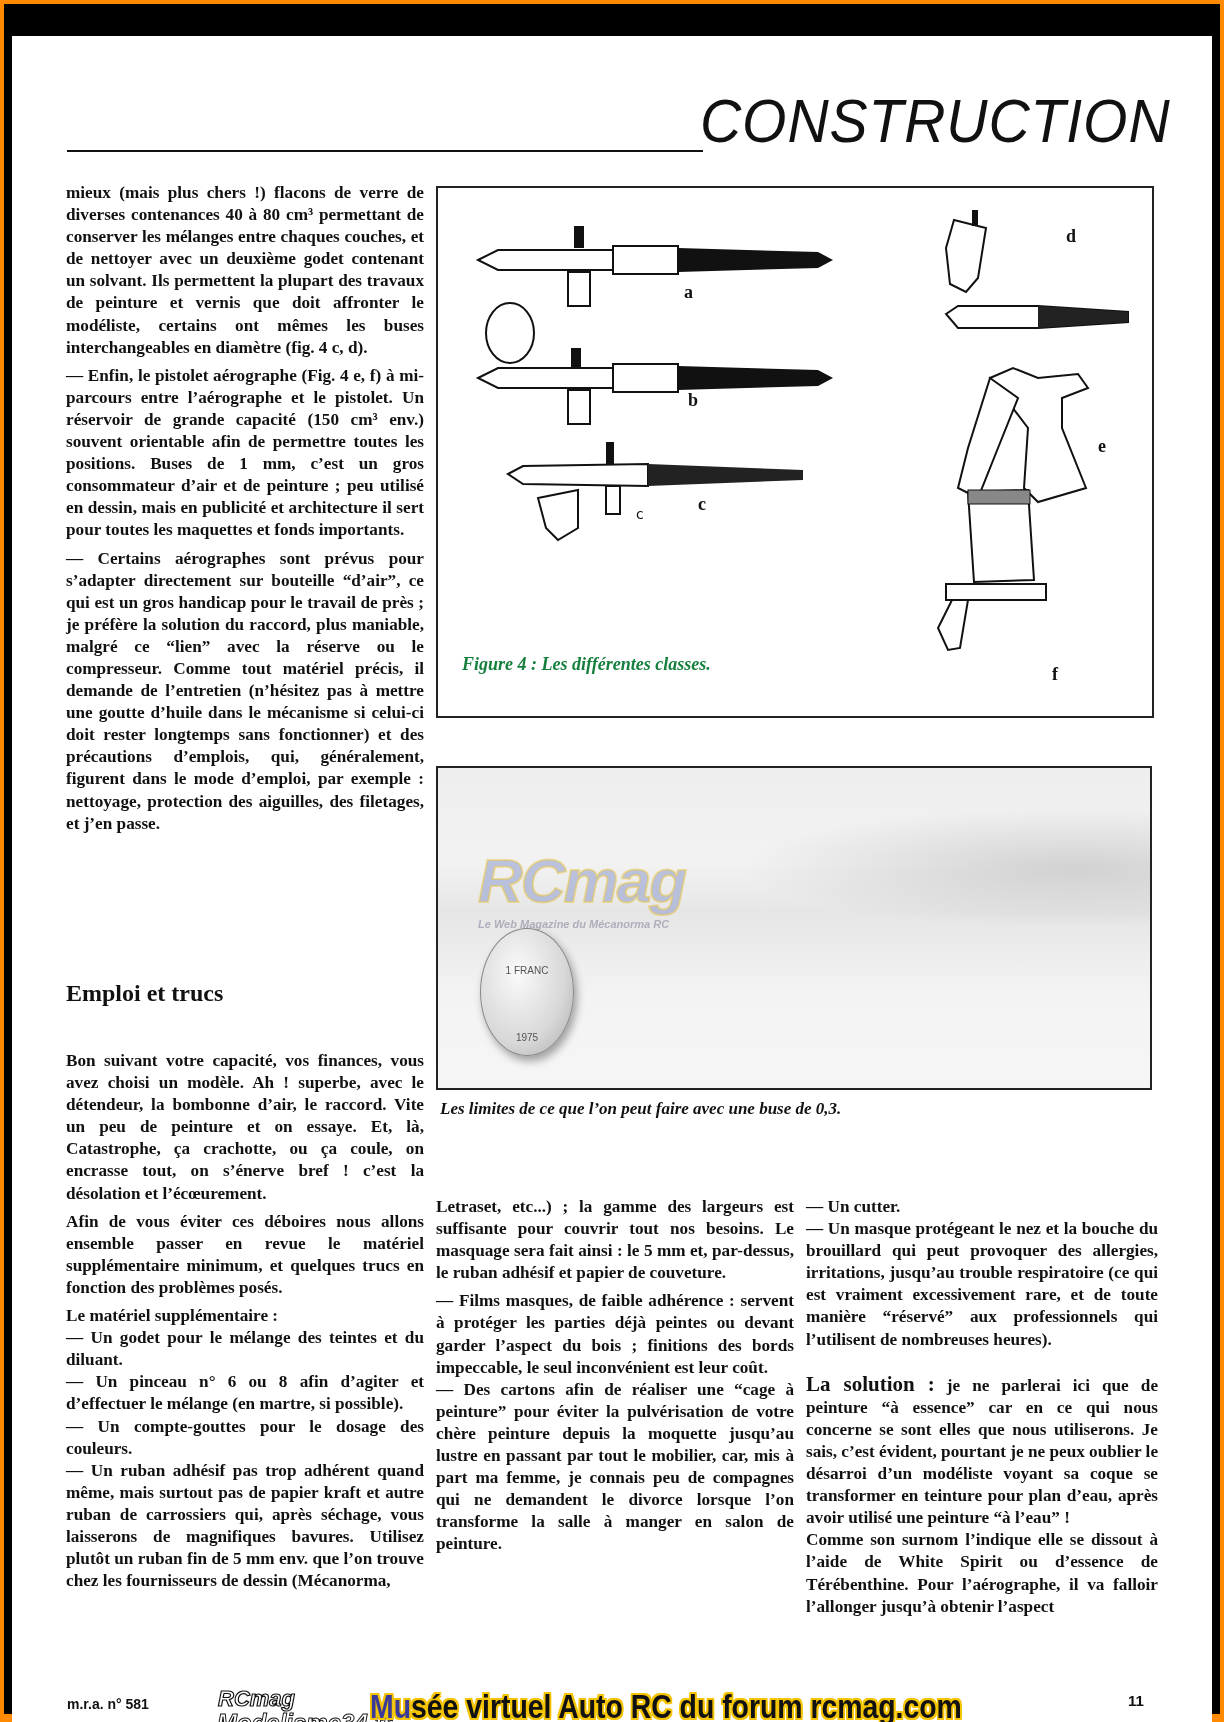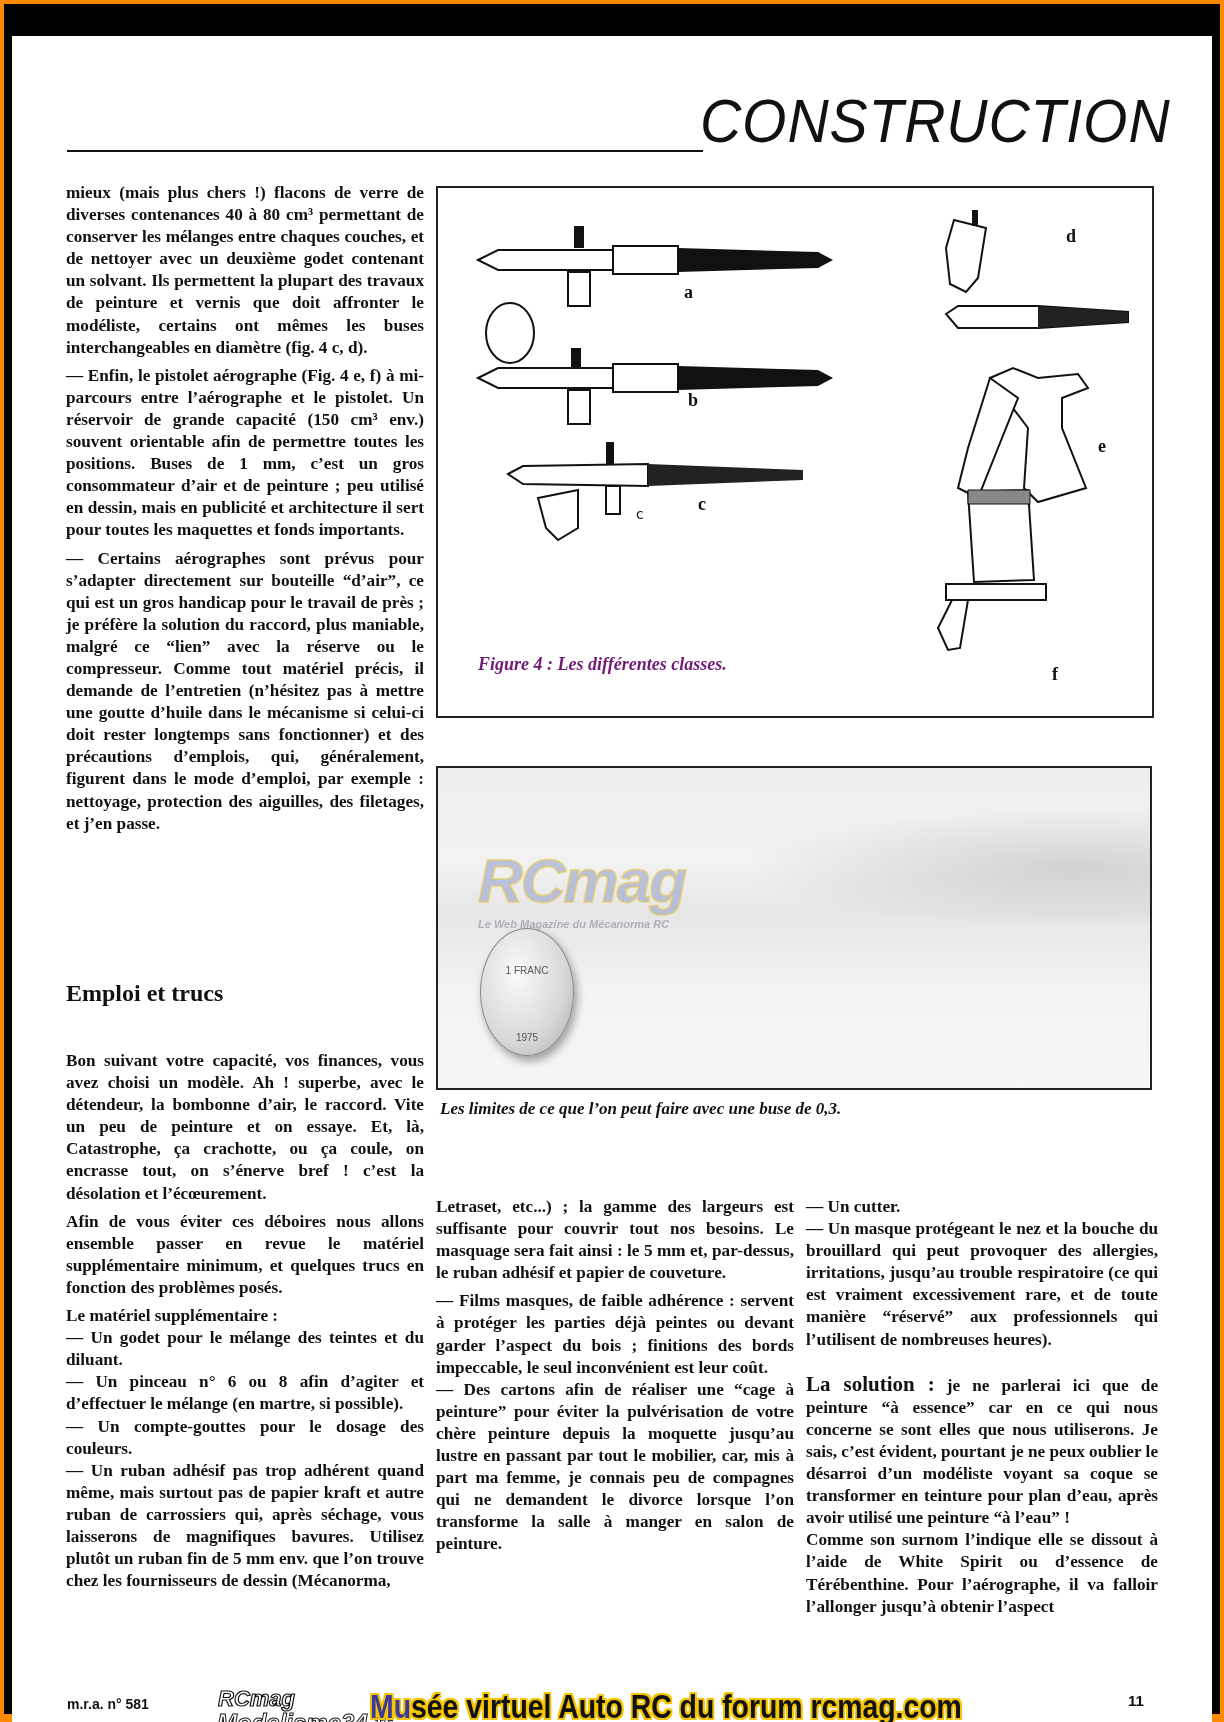--- a/index.html
+++ b/index.html
@@ -52,22 +52,22 @@
   .lead-bold { font-size: 21px; font-weight: 900; }
   
   .fig-box {
     position: absolute; left: 424px; top: 150px; width: 714px; height: 528px;
     border: 2px solid #222; background: #fff;
   }
   .fig-label {
     position: absolute; font-family: "Liberation Serif", serif; font-weight: bold; font-size: 18px; color: #111;
   }
   .fig-caption {
-    position: absolute; left: 40px; top: 466px;
-    font-family: "Liberation Serif", serif; font-weight: bold; font-style: italic; font-size: 18px; color: #701a75;
+    position: absolute; left: 24px; top: 466px;
+    font-family: "Liberation Serif", serif; font-weight: bold; font-style: italic; font-size: 18px; color: #15803d;
   }
   .fig-svg { position: absolute; left: 0; top: 0; }
   
   .photo-box {
     position: absolute; left: 424px; top: 730px; width: 712px; height: 320px;
     border: 2px solid #222;
     background: linear-gradient(180deg, #eeeeee 0%, #f2f2f2 30%, #e6e6e6 45%, #f3f3f3 70%, #f6f6f6 100%);
     overflow: hidden;
   }
   .photo-haze {

